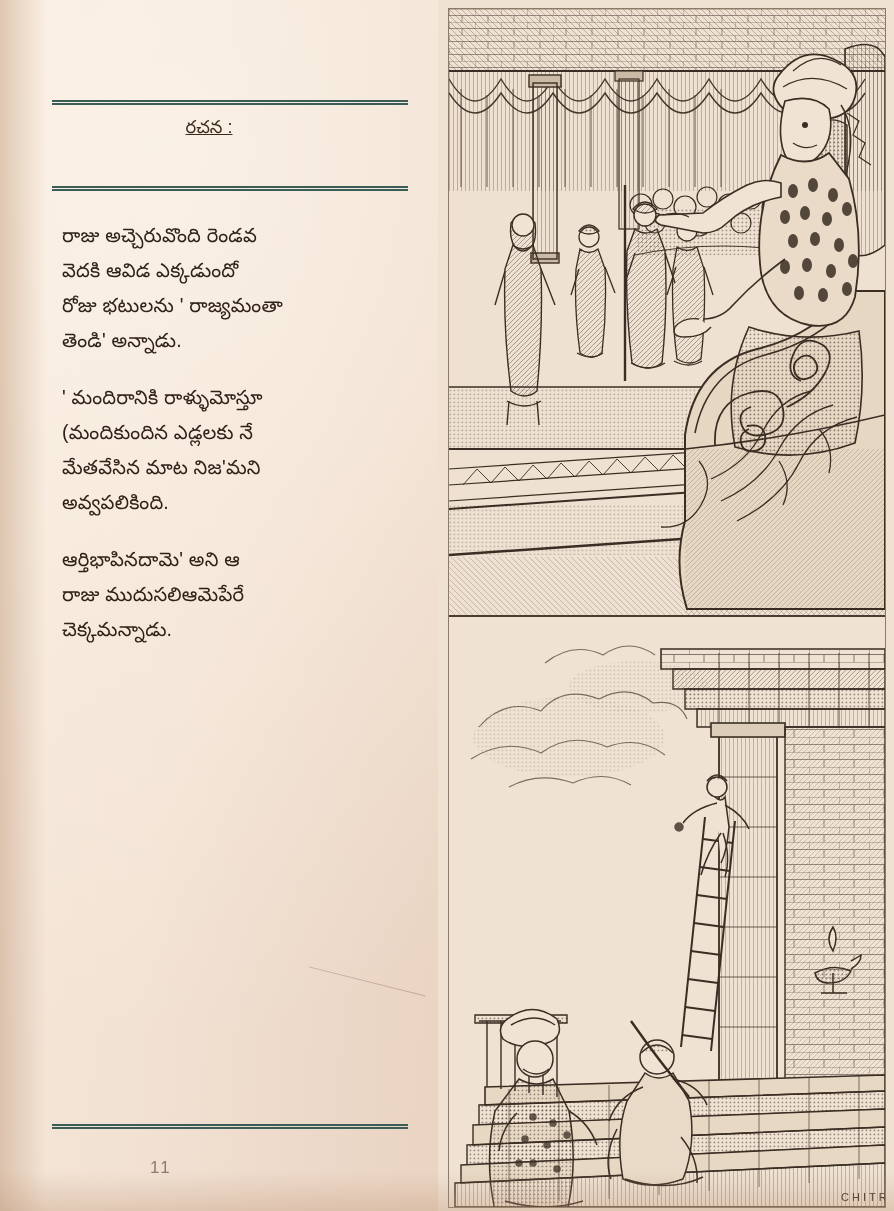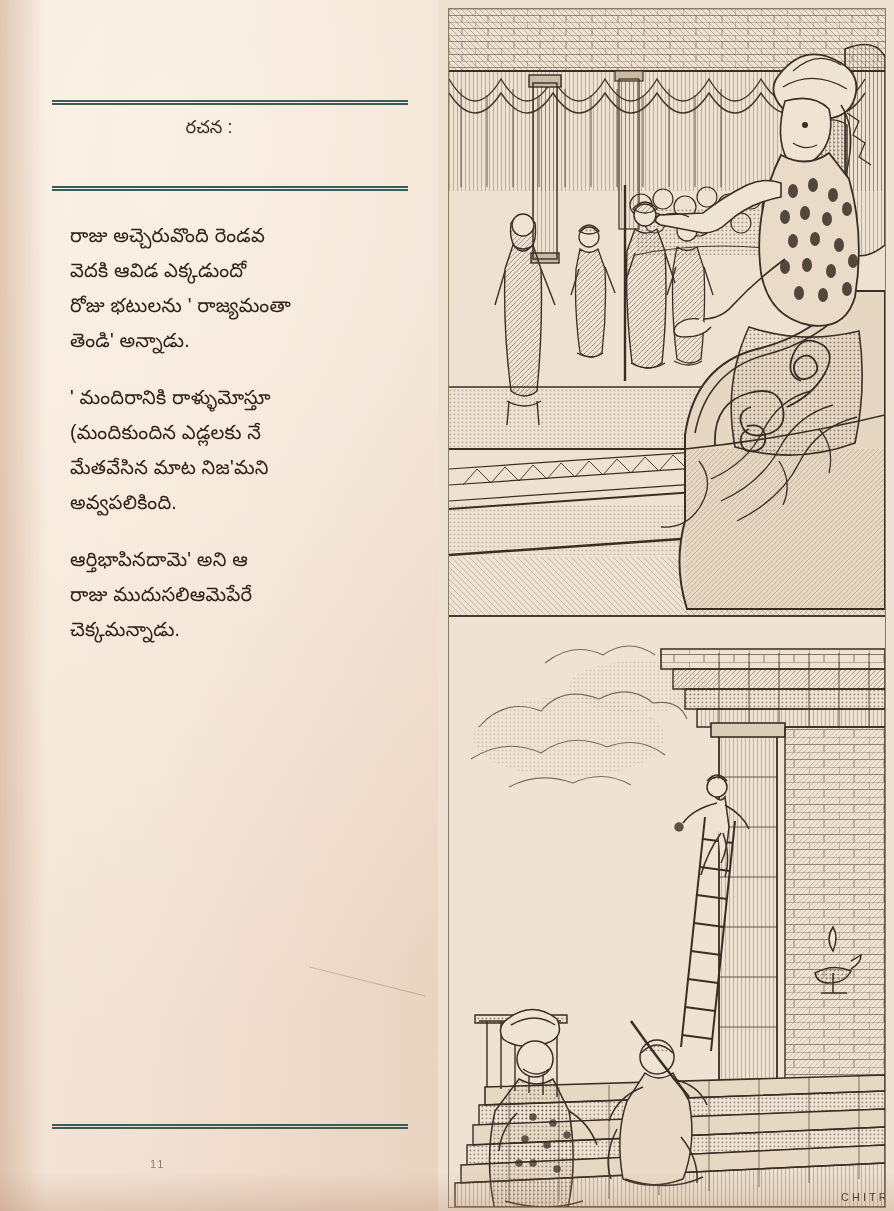--- a/index.html
+++ b/index.html
@@ -71,43 +71,44 @@
     text-align: center;
     color: #3d2b20;
     font-size: 18px;
     line-height: 30px;
   }
   .byline .who {
     letter-spacing: 0.5px;
   }
   .byline .label {
     padding-right: 42px;
+    text-decoration: underline;
   }
 
   .body-text {
     position: absolute;
     left: 62px;
     top: 218px;
     width: 350px;
     color: #2f2117;
     font-size: 19.5px;
     line-height: 35px;
   }
   .para {
-    margin: 0 0 22px 8px;
+    margin: 0 0 22px 0;
     letter-spacing: 0.2px;
   }
   .para .ln { display: block; white-space: pre; }
 
   .page-number {
     position: absolute;
     left: 150px;
     top: 1158px;
     color: #6a5a4c;
-    font-size: 11px;
+    font-size: 17px;
     letter-spacing: 2px;
     opacity: 0.75;
   }
 
   .fold-line {
     position: absolute;
     left: 300px;
     top: 980px;
     width: 120px;
     height: 60px;

